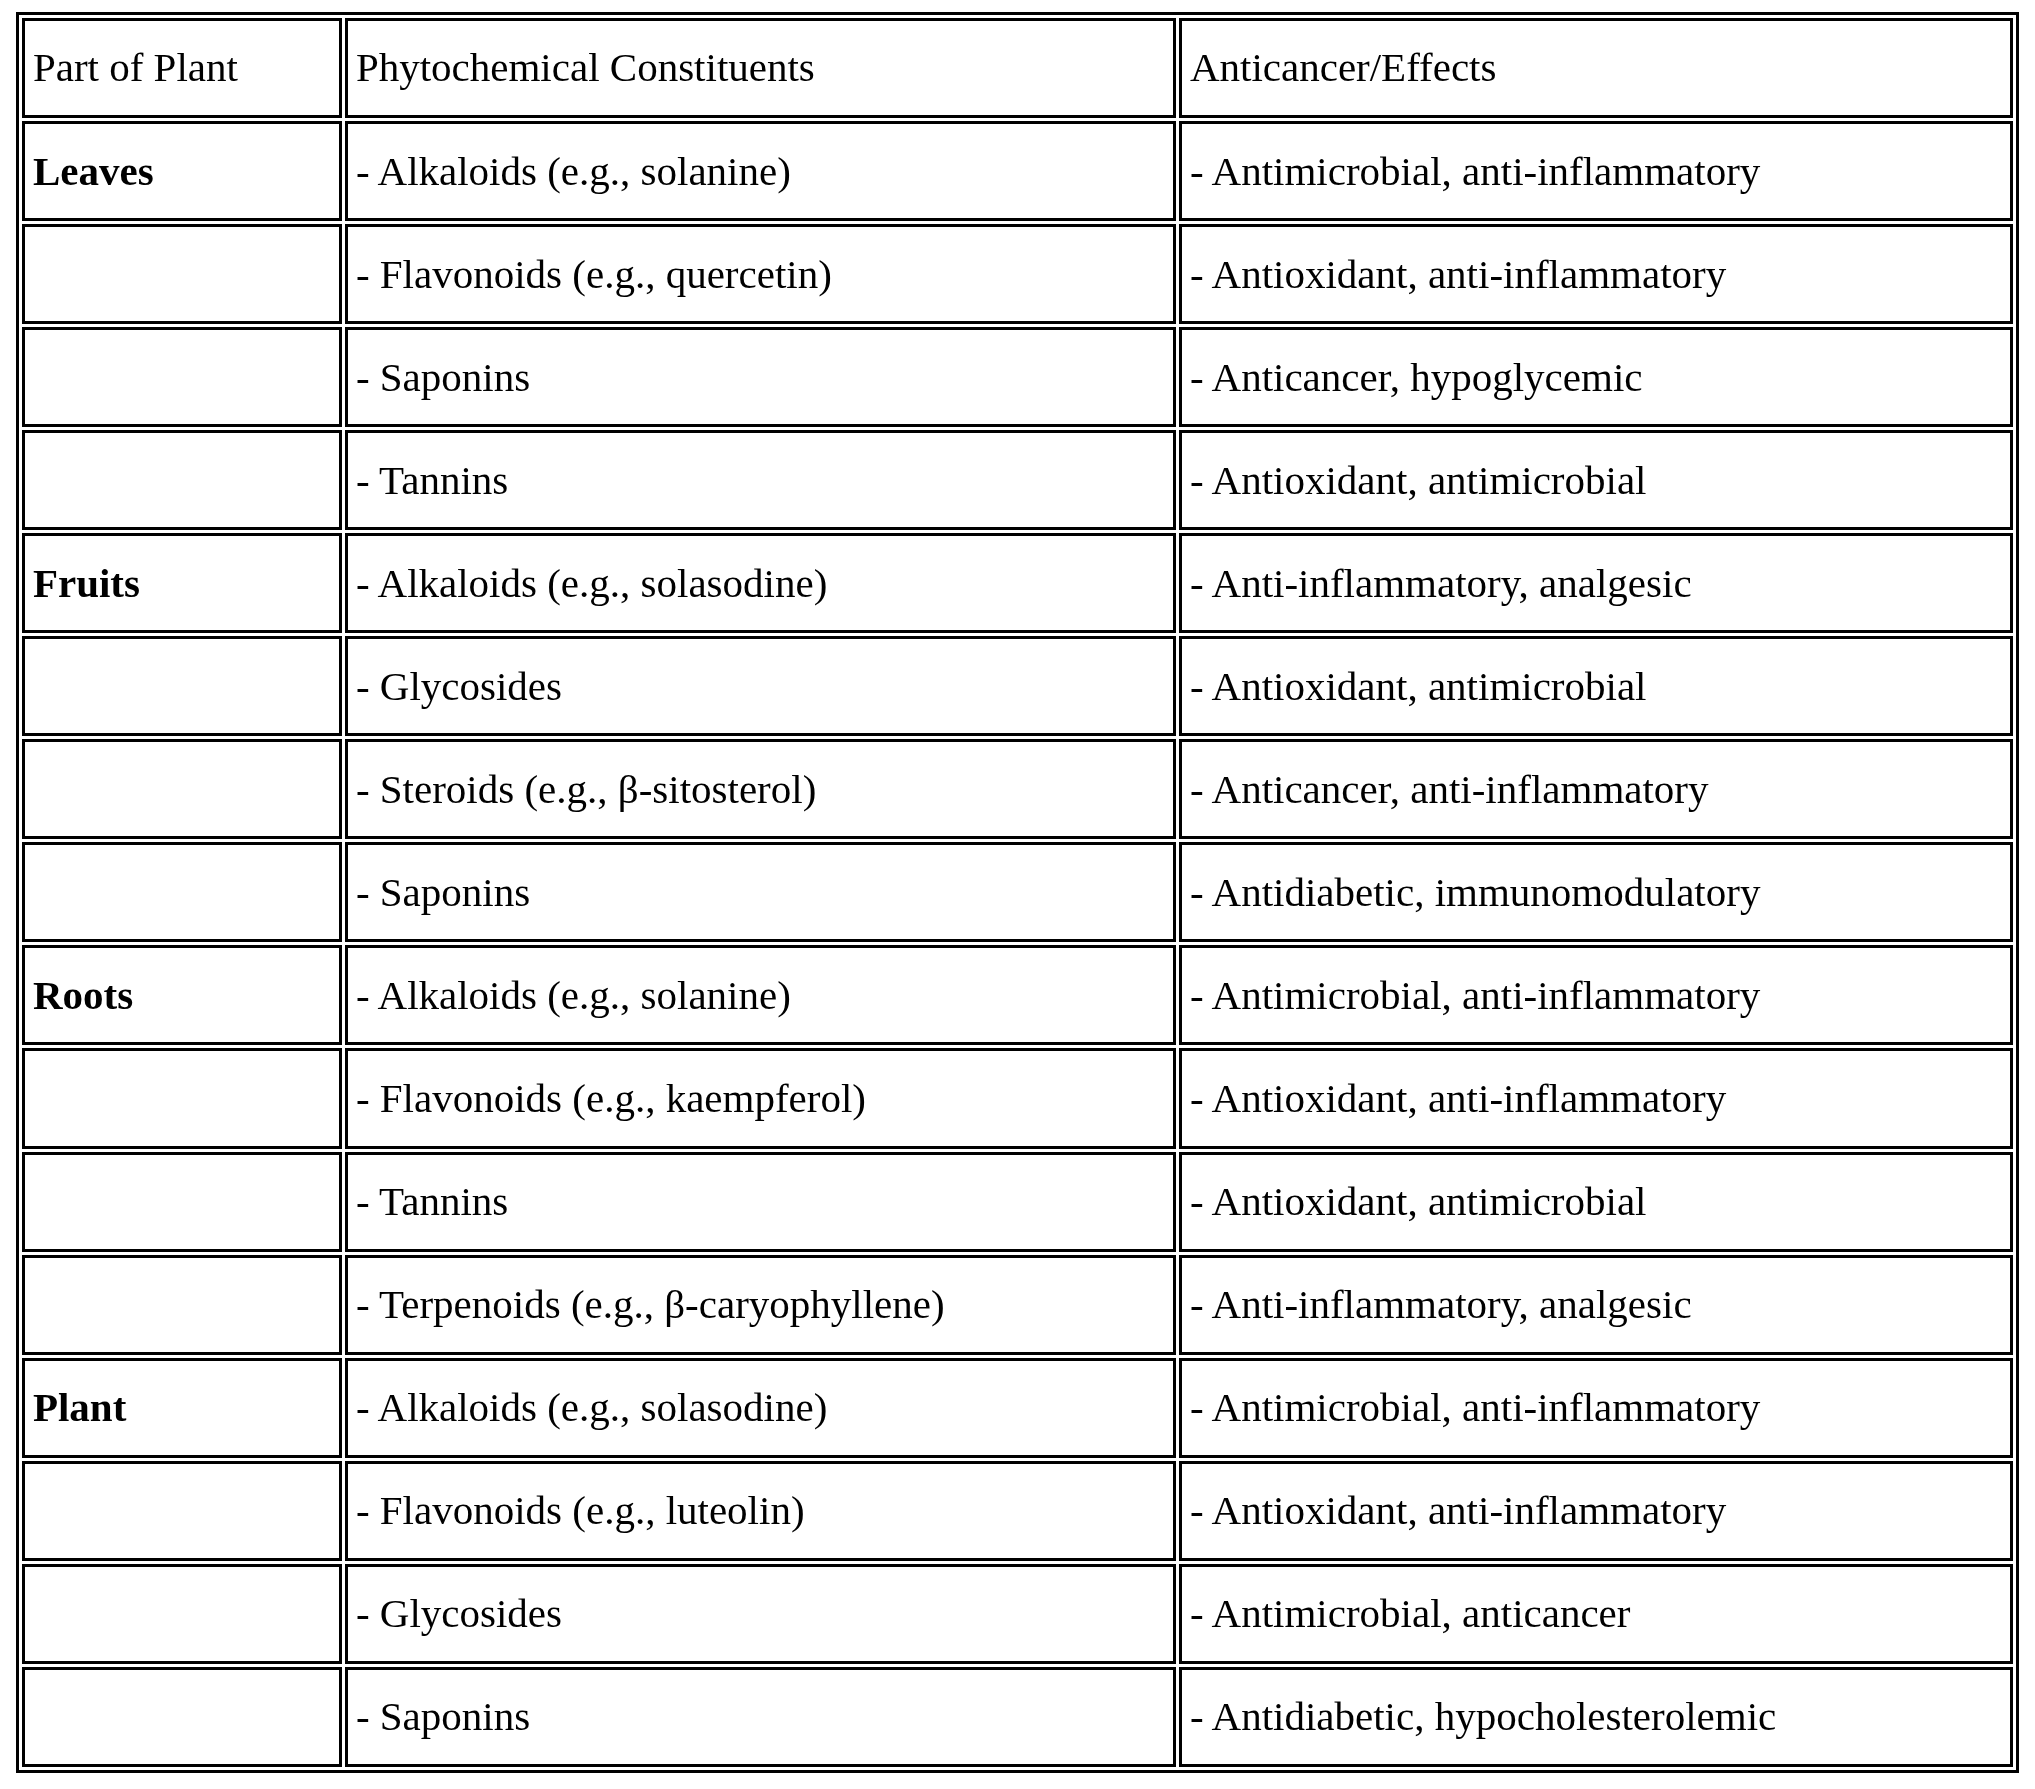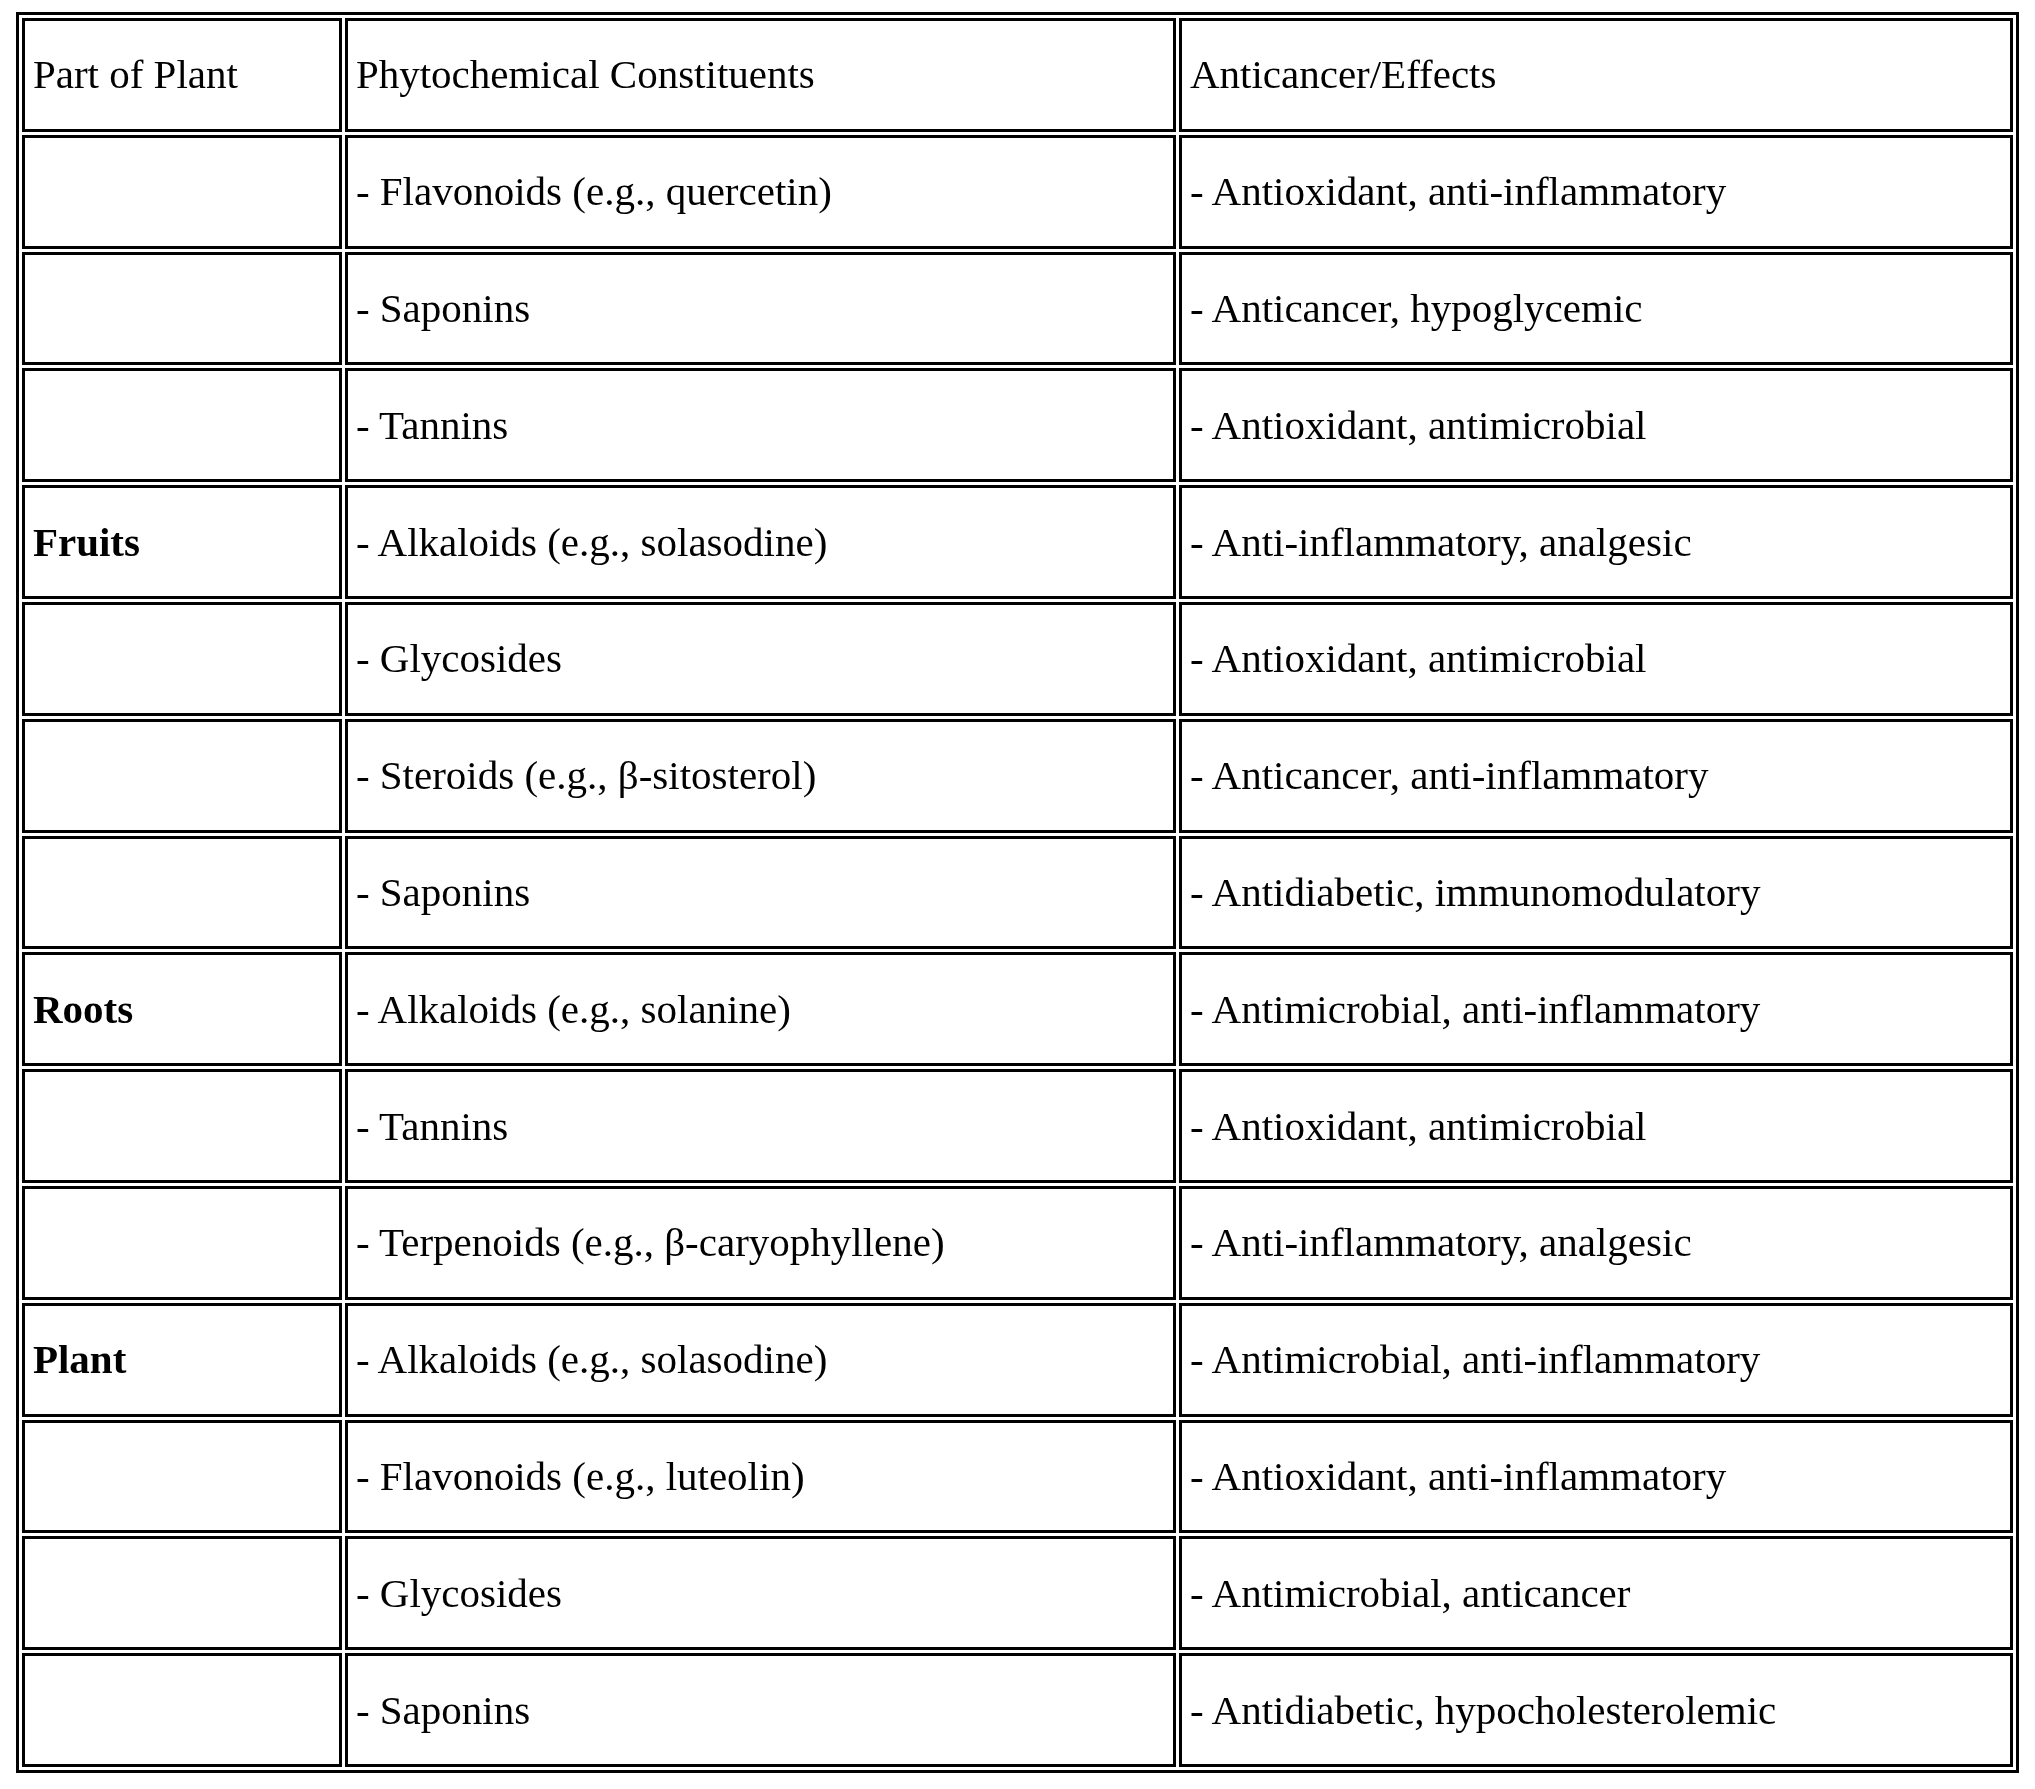--- a/index.html
+++ b/index.html
@@ -55,20 +55,25 @@
       <col class="c2">
       <col class="c3">
   </colgroup>
   <tbody>
       <tr>
     <th>Part of Plant</th>
     <th>Phytochemical Constituents</th>
     <th>Anticancer/Effects</th>
   </tr>
   <tr>
+    <td class="partcell">Leaves</td>
+    <td>- Alkaloids (e.g., solanine)</td>
+    <td>- Antimicrobial, anti-inflammatory</td>
+  </tr>
+  <tr>
     <td class="partcell"></td>
     <td>- Flavonoids (e.g., quercetin)</td>
     <td>- Antioxidant, anti-inflammatory</td>
   </tr>
   <tr>
     <td class="partcell"></td>
     <td>- Saponins</td>
     <td>- Anticancer, hypoglycemic</td>
   </tr>
   <tr>
@@ -96,20 +101,25 @@
     <td>- Saponins</td>
     <td>- Antidiabetic, immunomodulatory</td>
   </tr>
   <tr>
     <td class="partcell">Roots</td>
     <td>- Alkaloids (e.g., solanine)</td>
     <td>- Antimicrobial, anti-inflammatory</td>
   </tr>
   <tr>
     <td class="partcell"></td>
+    <td>- Flavonoids (e.g., kaempferol)</td>
+    <td>- Antioxidant, anti-inflammatory</td>
+  </tr>
+  <tr>
+    <td class="partcell"></td>
     <td>- Tannins</td>
     <td>- Antioxidant, antimicrobial</td>
   </tr>
   <tr>
     <td class="partcell"></td>
     <td>- Terpenoids (e.g., β-caryophyllene)</td>
     <td>- Anti-inflammatory, analgesic</td>
   </tr>
   <tr>
     <td class="partcell">Plant</td>

